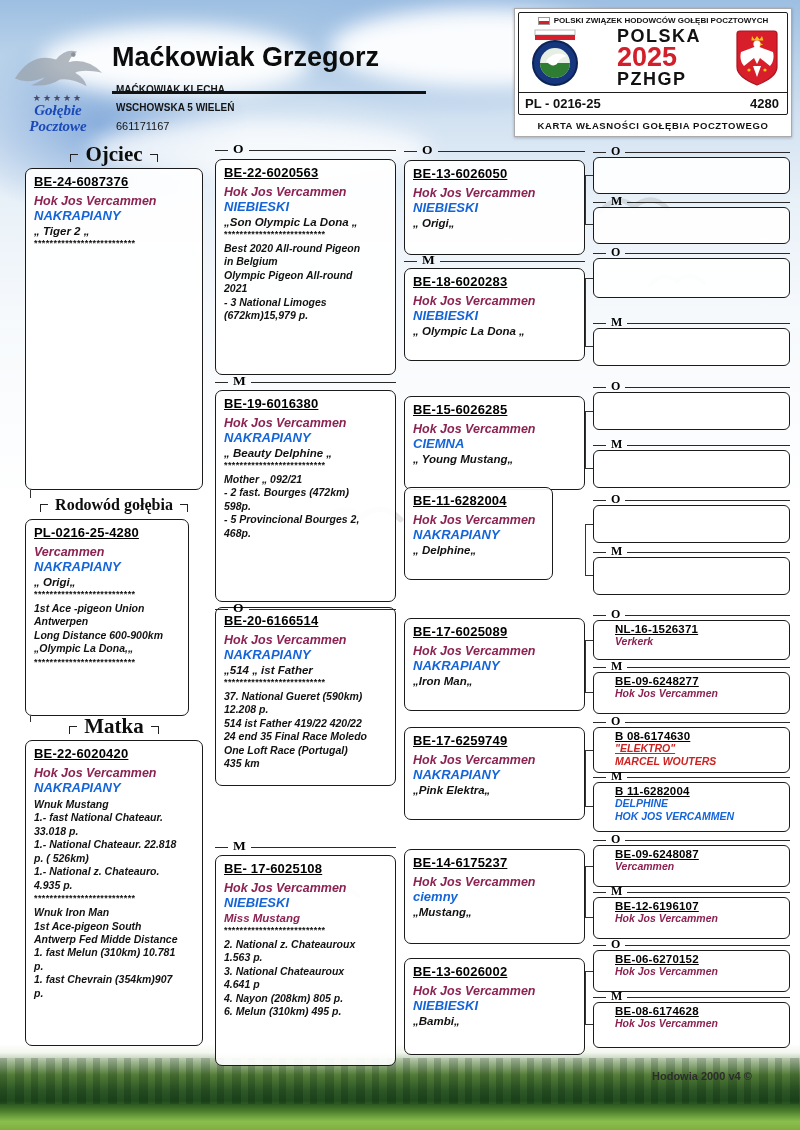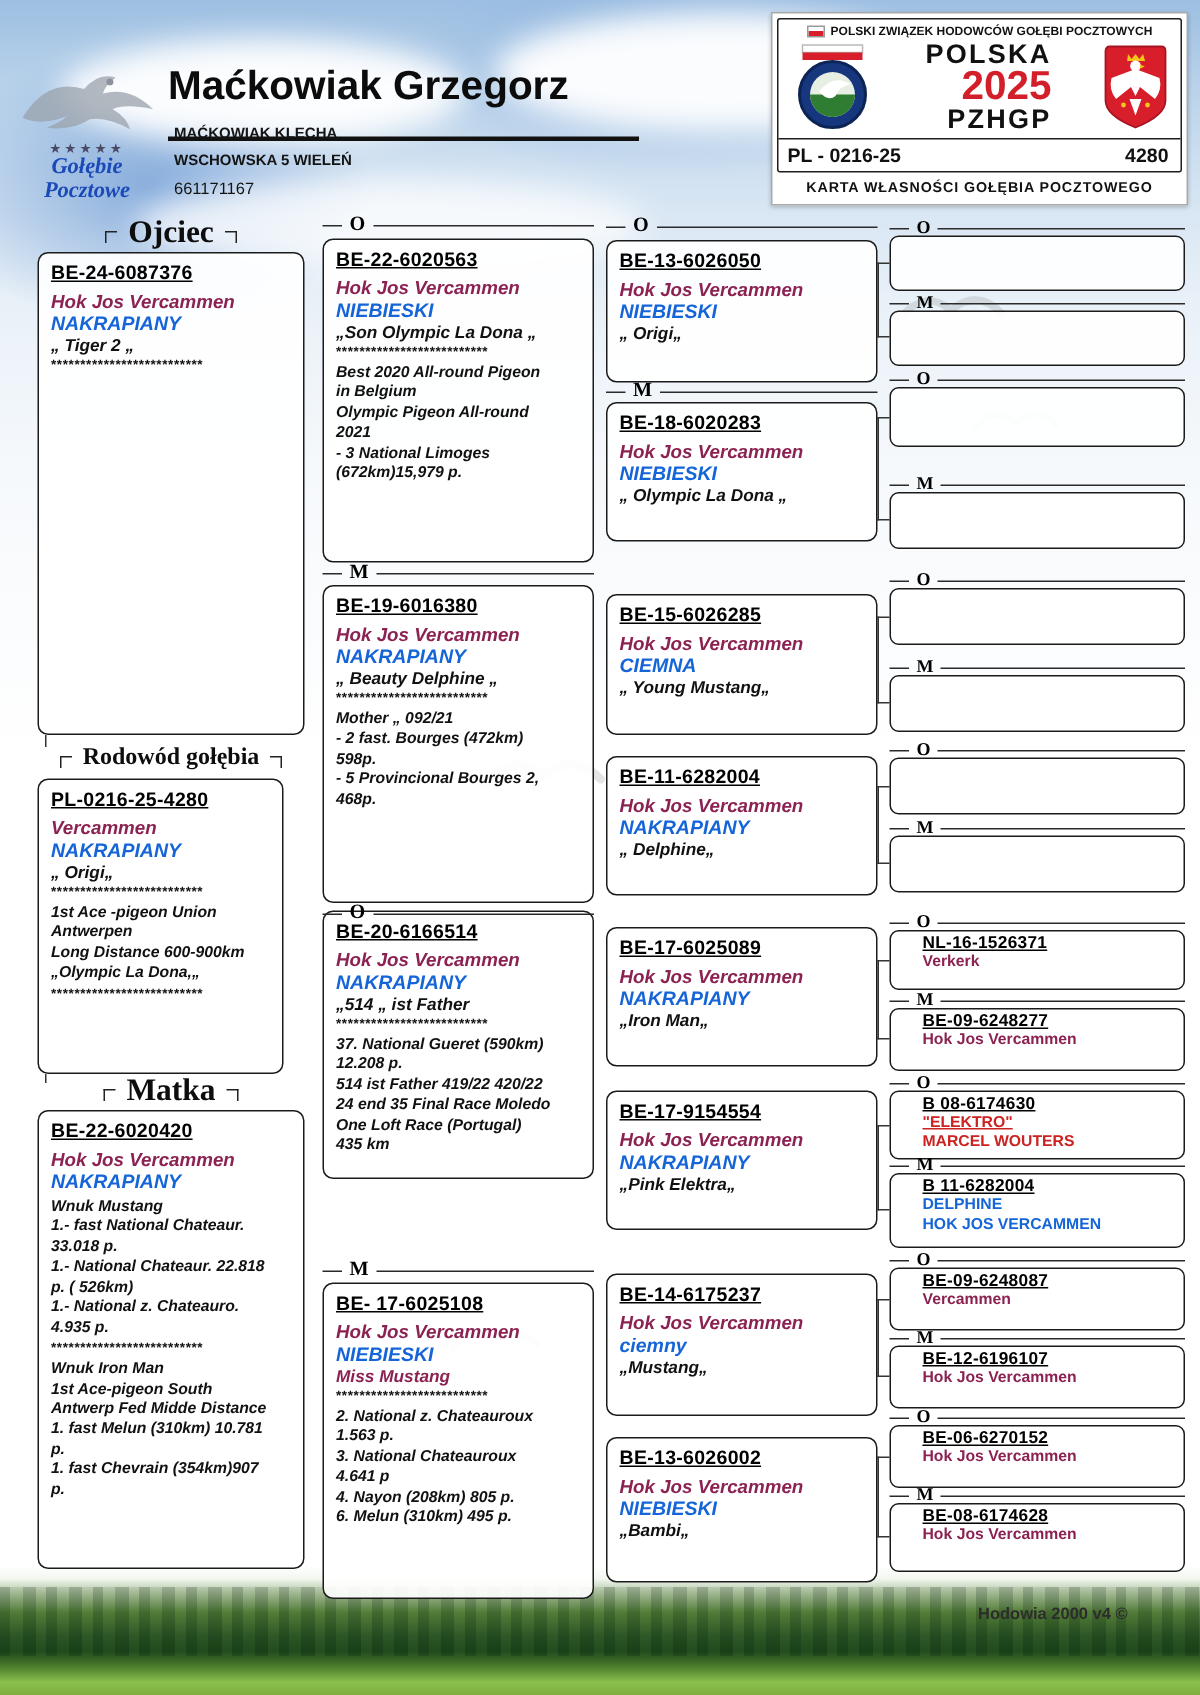--- a/index.html
+++ b/index.html
@@ -24,39 +24,39 @@
   .owner-name{position:absolute;left:112px;top:42px;z-index:6;font-size:27px;font-weight:800;color:#0c0c0c;border-bottom:3px solid #111;padding-bottom:18px;width:314px}
   .addr{position:absolute;left:116px;z-index:6;font-size:10px;font-weight:bold;color:#141414}
   .phone{position:absolute;left:116px;top:120px;z-index:6;font-size:11px;color:#141414}
 
   
   .stamp{position:absolute;left:514px;top:8px;width:278px;z-index:20;background:#fff;border:1px solid #aaa;padding:3px;box-shadow:0 1px 3px rgba(0,0,0,.25)}
   .stamp-inner{border:1.7px solid #1d1d1d;border-radius:2px}
   .fed-row{display:flex;align-items:center;justify-content:center;gap:4px;padding:3px 2px 1px;font-size:8px;font-weight:bold;color:#111;white-space:nowrap}
   .flag-icon{display:inline-block;width:12px;height:8px;background:linear-gradient(180deg,#fff 50%,#d81e2a 50%);border:1px solid #999}
   .mid-row{display:flex;align-items:center;justify-content:space-between;padding:2px 7px 4px}
-  .mid-text{text-align:right;line-height:.95}
+  .mid-text{text-align:left;line-height:.95}
   .country{font-size:18px;font-weight:800;letter-spacing:1.5px;color:#111}
   .year{font-size:27px;font-weight:900;color:#d21f2a}
   .org{font-size:18px;font-weight:800;letter-spacing:1.5px;color:#111}
   .ring-row{display:flex;justify-content:space-between;border-top:1.7px solid #1d1d1d;padding:3px 8px 3px 6px;font-size:13px;font-weight:bold;color:#111}
   .card-title{margin-top:5px;margin-bottom:2px;text-align:center;font-size:9.5px;font-weight:bold;letter-spacing:.6px;color:#111}
 
   
   .box{position:absolute;z-index:5;background:rgba(255,255,255,.92);border:1.6px solid #1b1b1b;border-radius:7px;padding:5px 8px;overflow:hidden}
   .box.sm{padding:2px 21px;border-radius:6px}
   .ring{font-size:13px;font-weight:bold;color:#000;text-decoration:underline;text-underline-offset:1px;letter-spacing:.2px}
   .ring.rsm{font-size:11.5px}
   .breeder{margin-top:5px;font-size:12.5px;font-weight:bold;font-style:italic;color:#8b2252}
   .colorname{font-size:13px;font-weight:bold;font-style:italic;color:#1565d8}
   .pname{margin-top:2px;font-size:11.5px;font-weight:bold;font-style:italic;color:#111}
   .pname.maroon{color:#8b2252}
   .stars{margin-top:2px;font-size:9px;font-weight:bold;letter-spacing:.4px;line-height:1;white-space:nowrap;overflow:hidden;color:#111}
   .ach{margin-top:3px;font-size:10.5px;font-weight:bold;font-style:italic;line-height:1.28;white-space:pre-line;color:#111}
-  .g4line{font-size:10.5px;font-weight:bold;line-height:1.22}
+  .g4line{font-size:10.5px;font-weight:bold;font-style:italic;line-height:1.22}
   .c-maroon{color:#8b2252}.c-red{color:#cc2222}.c-blue{color:#1565d8}.u{text-decoration:underline}
 
   
   .sechdr{position:absolute;display:flex;align-items:center;justify-content:center;gap:7px;z-index:6;font-family:"Liberation Serif",serif;font-weight:bold;color:#0d0d0d;line-height:1}
   .tickL{width:8px;height:8px;border-top:1.4px solid #222;border-left:1.4px solid #222;transform:translateY(3px)}
   .tickR{width:8px;height:8px;border-top:1.4px solid #222;border-right:1.4px solid #222;transform:translateY(3px)}
   .gmlabel{position:absolute;display:flex;align-items:center;height:12px;z-index:6}
   .gmlabel .l{border-top:1.3px solid #2a2a2a;height:0}
   .gmlabel .l.s{width:13px}
   .gmlabel .l.f{flex:1}
@@ -308,36 +308,36 @@
     <div class="pname">„ Olympic La Dona „</div>
   </div>
 
   <div class="box" style="left:404px;top:396px;width:181px;height:94px">
     <div class="ring">BE-15-6026285</div>
     <div class="breeder">Hok Jos Vercammen</div>
     <div class="colorname">CIEMNA</div>
     <div class="pname">„ Young Mustang„</div>
   </div>
 
-  <div class="box" style="left:404px;top:504px;width:181px;height:93px">
+  <div class="box" style="left:404px;top:487px;width:149px;height:93px">
     <div class="ring">BE-11-6282004</div>
     <div class="breeder">Hok Jos Vercammen</div>
     <div class="colorname">NAKRAPIANY</div>
     <div class="pname">„ Delphine„</div>
   </div>
 
   <div class="box" style="left:404px;top:618px;width:181px;height:93px">
     <div class="ring">BE-17-6025089</div>
     <div class="breeder">Hok Jos Vercammen</div>
     <div class="colorname">NAKRAPIANY</div>
     <div class="pname">„Iron Man„</div>
   </div>
 
   <div class="box" style="left:404px;top:727px;width:181px;height:93px">
-    <div class="ring">BE-17-9154554</div>
+    <div class="ring">BE-17-6259749</div>
     <div class="breeder">Hok Jos Vercammen</div>
     <div class="colorname">NAKRAPIANY</div>
     <div class="pname">„Pink Elektra„</div>
   </div>
 
   <div class="box" style="left:404px;top:849px;width:181px;height:95px">
     <div class="ring">BE-14-6175237</div>
     <div class="breeder">Hok Jos Vercammen</div>
     <div class="colorname">ciemny</div>
     <div class="pname">„Mustang„</div>

